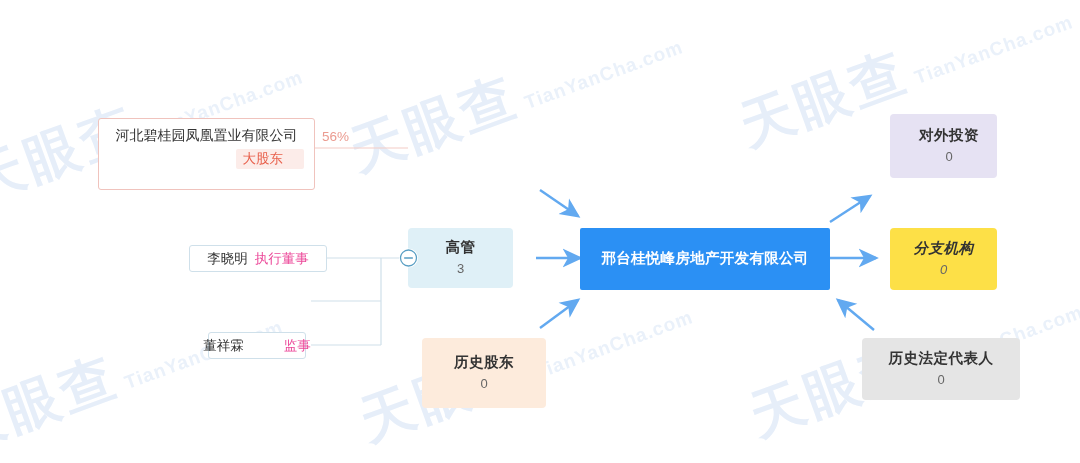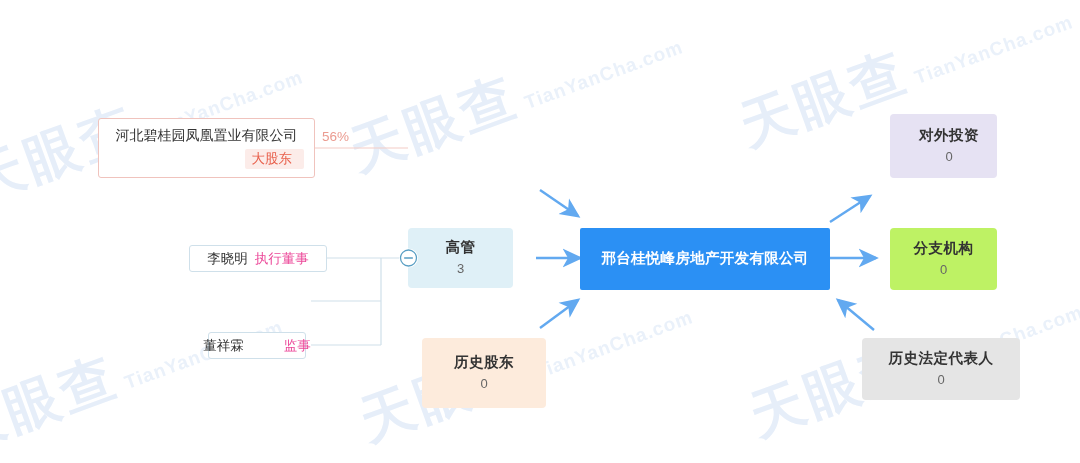--- a/index.html
+++ b/index.html
@@ -93,21 +93,21 @@
     color: #666666;
     line-height: 1.5;
     margin-top: 3px;
     text-align: center;
   }
 
   .cat-shareholder   { background: #fbe8e6; }
   .cat-exec          { background: #dff0f7; }
   .cat-hist-sh       { background: #fdebdc; }
   .cat-invest        { background: #e6e2f3; padding-left: 11px; }
-  .cat-branch        { background: #bef264; }
+  .cat-branch        { background: #fde047; font-style: italic; }
   .cat-hist-legal    { background: #e5e5e5; }
 
   
   .toggle {
     position: absolute;
     width: 19px;
     height: 19px;
     border-radius: 50%;
     background: #ffffff;
     display: flex;
@@ -162,21 +162,21 @@
     width: 100%;
     text-align: center;
   }
   .entity-tag {
     display: inline-block;
     margin-top: 4px;
     font-size: 13.5px;
     color: #e8604c;
     background: #fcece9;
     border-radius: 2px;
-    padding: 1px 12px 2px 7px;
+    padding: 1px 21px 2px 7px;
     line-height: 1.3;
     white-space: nowrap;
   }
 
   
   .person-box {
     border: 1px solid #cfe0ea;
     background: #ffffff;
     border-radius: 3px;
     box-sizing: border-box;
@@ -256,21 +256,21 @@
 
     <line x1="830" y1="222" x2="870" y2="196" stroke="#62a9f0" stroke-width="2.4" marker-end="url(#arrowBlue)"></line>
 
     <line x1="830" y1="258" x2="876" y2="258" stroke="#62a9f0" stroke-width="2.4" marker-end="url(#arrowBlue)"></line>
 
     <line x1="874" y1="330" x2="838" y2="300" stroke="#62a9f0" stroke-width="2.4" marker-end="url(#arrowBlue)"></line>
   </svg>
 
   <div id="percent-label" style="left:322px; top:130px;">56%</div>
 
-  <div class="node entity-box" style="left:98px; top:118px; width:217px; height:60px;">
+  <div class="node entity-box" style="left:98px; top:118px; width:217px; height:72px;">
     <div class="entity-name">河北碧桂园凤凰置业有限公司</div>
     <span class="entity-tag">大股东</span>
   </div>
 
   <div class="node person-box" style="left:173px; top:245px; width:138px; height:27px;margin-left:16px;">
     <span class="person-name">李晓明</span>
     <span class="person-role">执行董事</span>
   </div>
 
 

